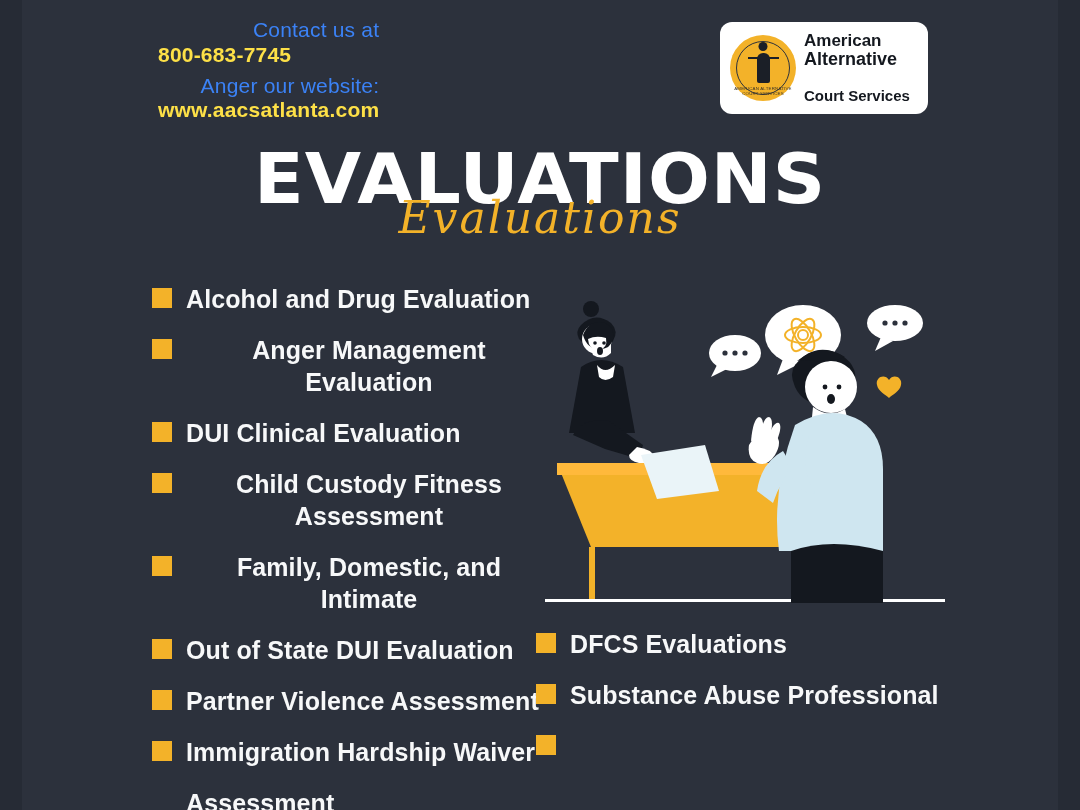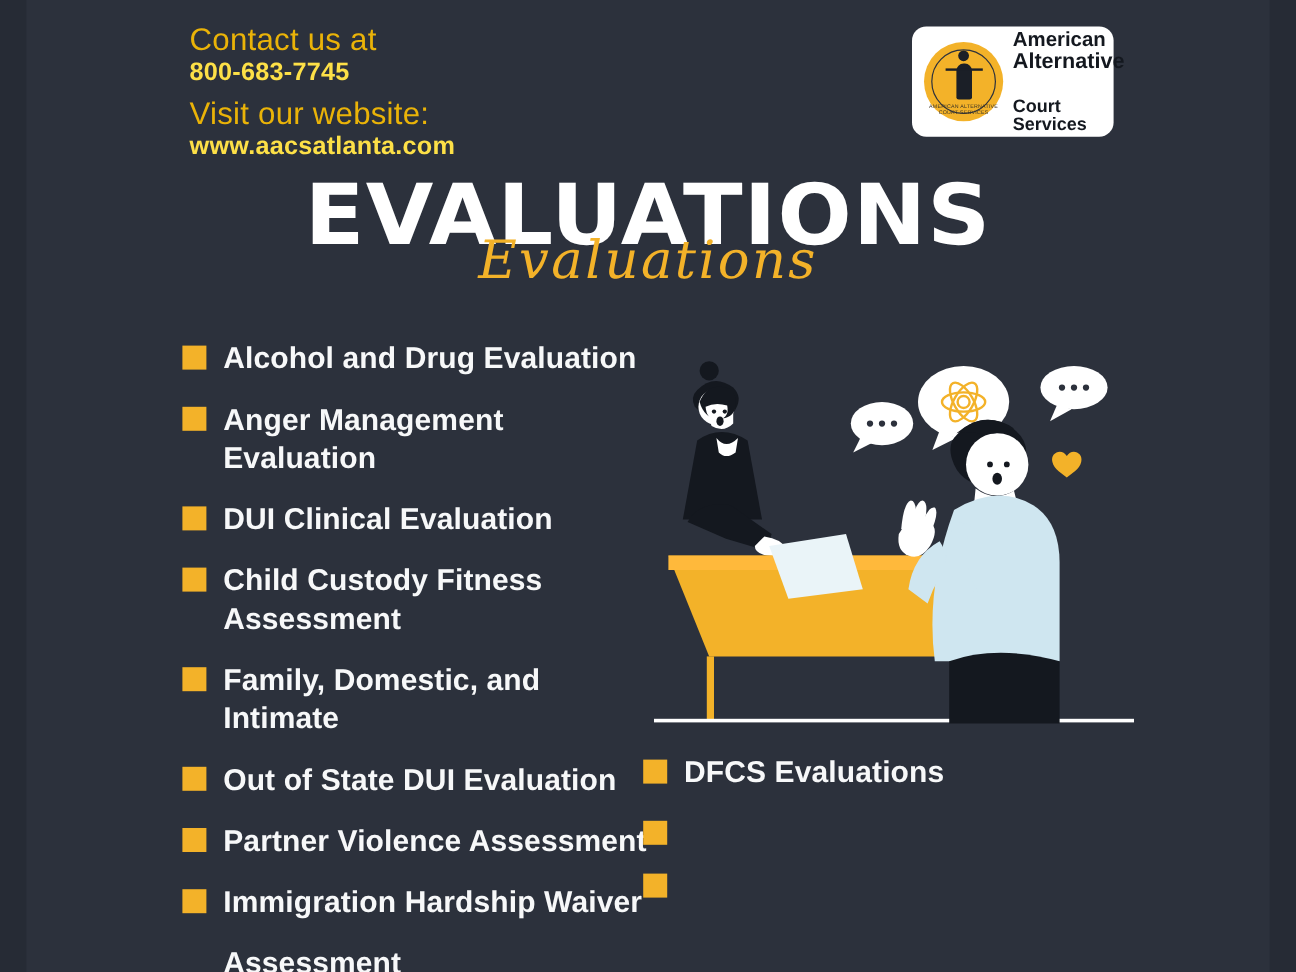--- a/index.html
+++ b/index.html
@@ -30,39 +30,40 @@
   }
 
   
   .contact {
     position: absolute;
     left: 158px;
     top: 18px;
     line-height: 1.18;
   }
   .contact .line-light {
-    color: #eab308;
-    font-size: 26px;
+    color: #3b82f6;
+    font-size: 21px;
     font-weight: 400;
     letter-spacing: 0.2px;
+    text-align: right;
   }
   .contact .line-accent {
     color: #fde047;
     font-size: 21px;
     font-weight: 700;
     letter-spacing: 0.2px;
     margin-bottom: 6px;
   }
 
   
   .logo-card {
     position: absolute;
     right: 152px;
     top: 22px;
-    width: 168px;
+    width: 208px;
     height: 92px;
     background: #ffffff;
     border-radius: 12px;
     display: flex;
     align-items: center;
     padding: 0 10px;
     box-sizing: border-box;
   }
   .logo-seal {
     width: 66px;
@@ -185,20 +186,21 @@
     flex: 0 0 auto;
     margin-top: 5px;
     margin-right: 14px;
   }
   .item-label {
     color: #f7f8f9;
     font-size: 25px;
     font-weight: 700;
     line-height: 1.28;
     letter-spacing: 0.1px;
+    text-align: center;
   }
   .item.no-bullet .bullet {
     visibility: hidden;
   }
 
   
   .illus {
     position: absolute;
     left: 545px;
     top: 295px;
@@ -211,21 +213,21 @@
 <body>
 
 <div class="poster">
 
   <div class="band-left"></div>
   <div class="band-right"></div>
 
   <div class="contact">
     <div class="line-light">Contact us at</div>
     <div class="line-accent">800-683-7745</div>
-    <div class="line-light">Visit our website:</div>
+    <div class="line-light">Anger our website:</div>
     <div class="line-accent">www.aacsatlanta.com</div>
   </div>
 
   <div class="logo-card">
     <div class="logo-seal">
       <div class="inner-ring"></div>
       <div class="figure"></div>
       <div class="seal-text">AMERICAN ALTERNATIVE COURT SERVICES</div>
     </div>
     <div class="logo-words">
@@ -280,20 +282,21 @@
 
   </div>
 
   <div class="list-col-right">
     <div class="item">
       <span class="bullet"></span>
       <span class="item-label">DFCS Evaluations</span>
     </div>
     <div class="item">
       <span class="bullet"></span>
+      <span class="item-label">Substance Abuse Professional</span>
     </div>
     <div class="item">
       <span class="bullet"></span>
     </div>
   </div>
 
   <div class="illus">
     <svg width="400" height="320" viewBox="0 0 400 320" xmlns="http://www.w3.org/2000/svg">
 
       <g>

